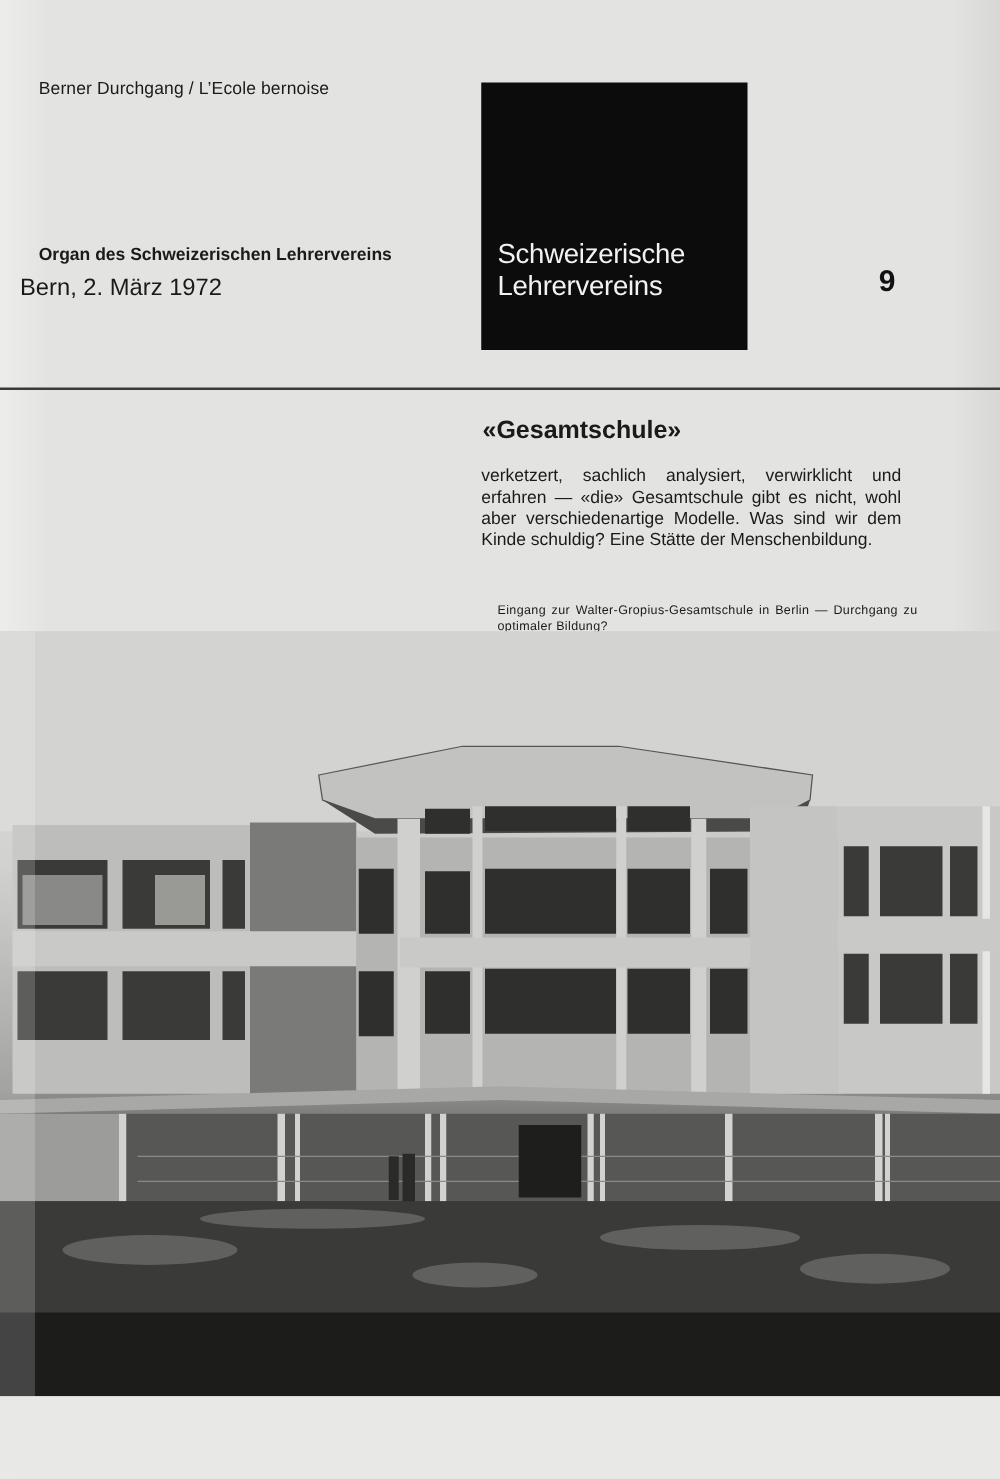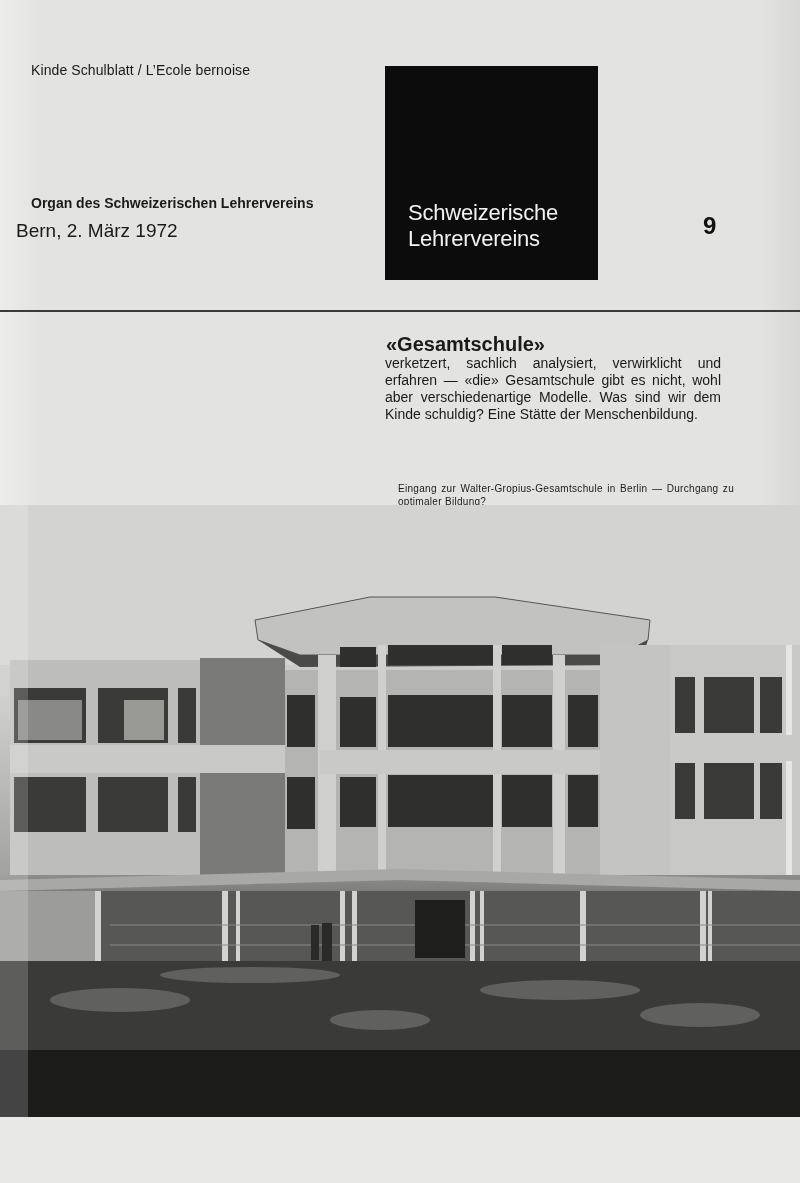--- a/index.html
+++ b/index.html
@@ -54,21 +54,21 @@
     }
     .masthead-title {
       position: absolute;
       left: 11px;
       top: 122px;
       color: #f2f2f2;
       font-size: 22px;
       font-weight: normal;
       line-height: 26px;
       letter-spacing: -0.2px;
-      margin: 12px;
+      margin: 2px;
     }
     .issue-number {
       position: absolute;
       left: 703px;
       top: 212px;
       font-size: 24px;
       font-weight: bold;
       color: #111;
     }
     .rule {
@@ -83,21 +83,21 @@
       position: absolute;
       left: 386px;
       top: 333px;
       font-size: 20px;
       font-weight: bold;
       margin: 0;
     }
     .lead {
       position: absolute;
       left: 385px;
-      top: 355px;
+      top: 372px;
       width: 336px;
       font-size: 14px;
       line-height: 17px;
       text-align: justify;
       margin: 0;
     }
     .caption {
       position: absolute;
       left: 385px;
       top: 469px;
@@ -127,21 +127,21 @@
       width: 800px;
       height: 66px;
       background: #e8e8e6;
     }
   </style>
 </head>
 <body>
 
 <div class="page">
 
-  <div class="publisher">Kinde Schulblatt / L’Ecole bernoise</div>
+  <div class="publisher">Berner Durchgang / L’Ecole bernoise</div>
   <div class="organ">Organ des Schweizerischen Lehrervereins</div>
   <div class="date">Bern, 2. März 1972</div>
 
   <div class="masthead">
     <h1 class="masthead-title">
       <span>Schweizerische</span><br>
       <span>Lehrervereins</span>
     </h1>
   </div>
 

